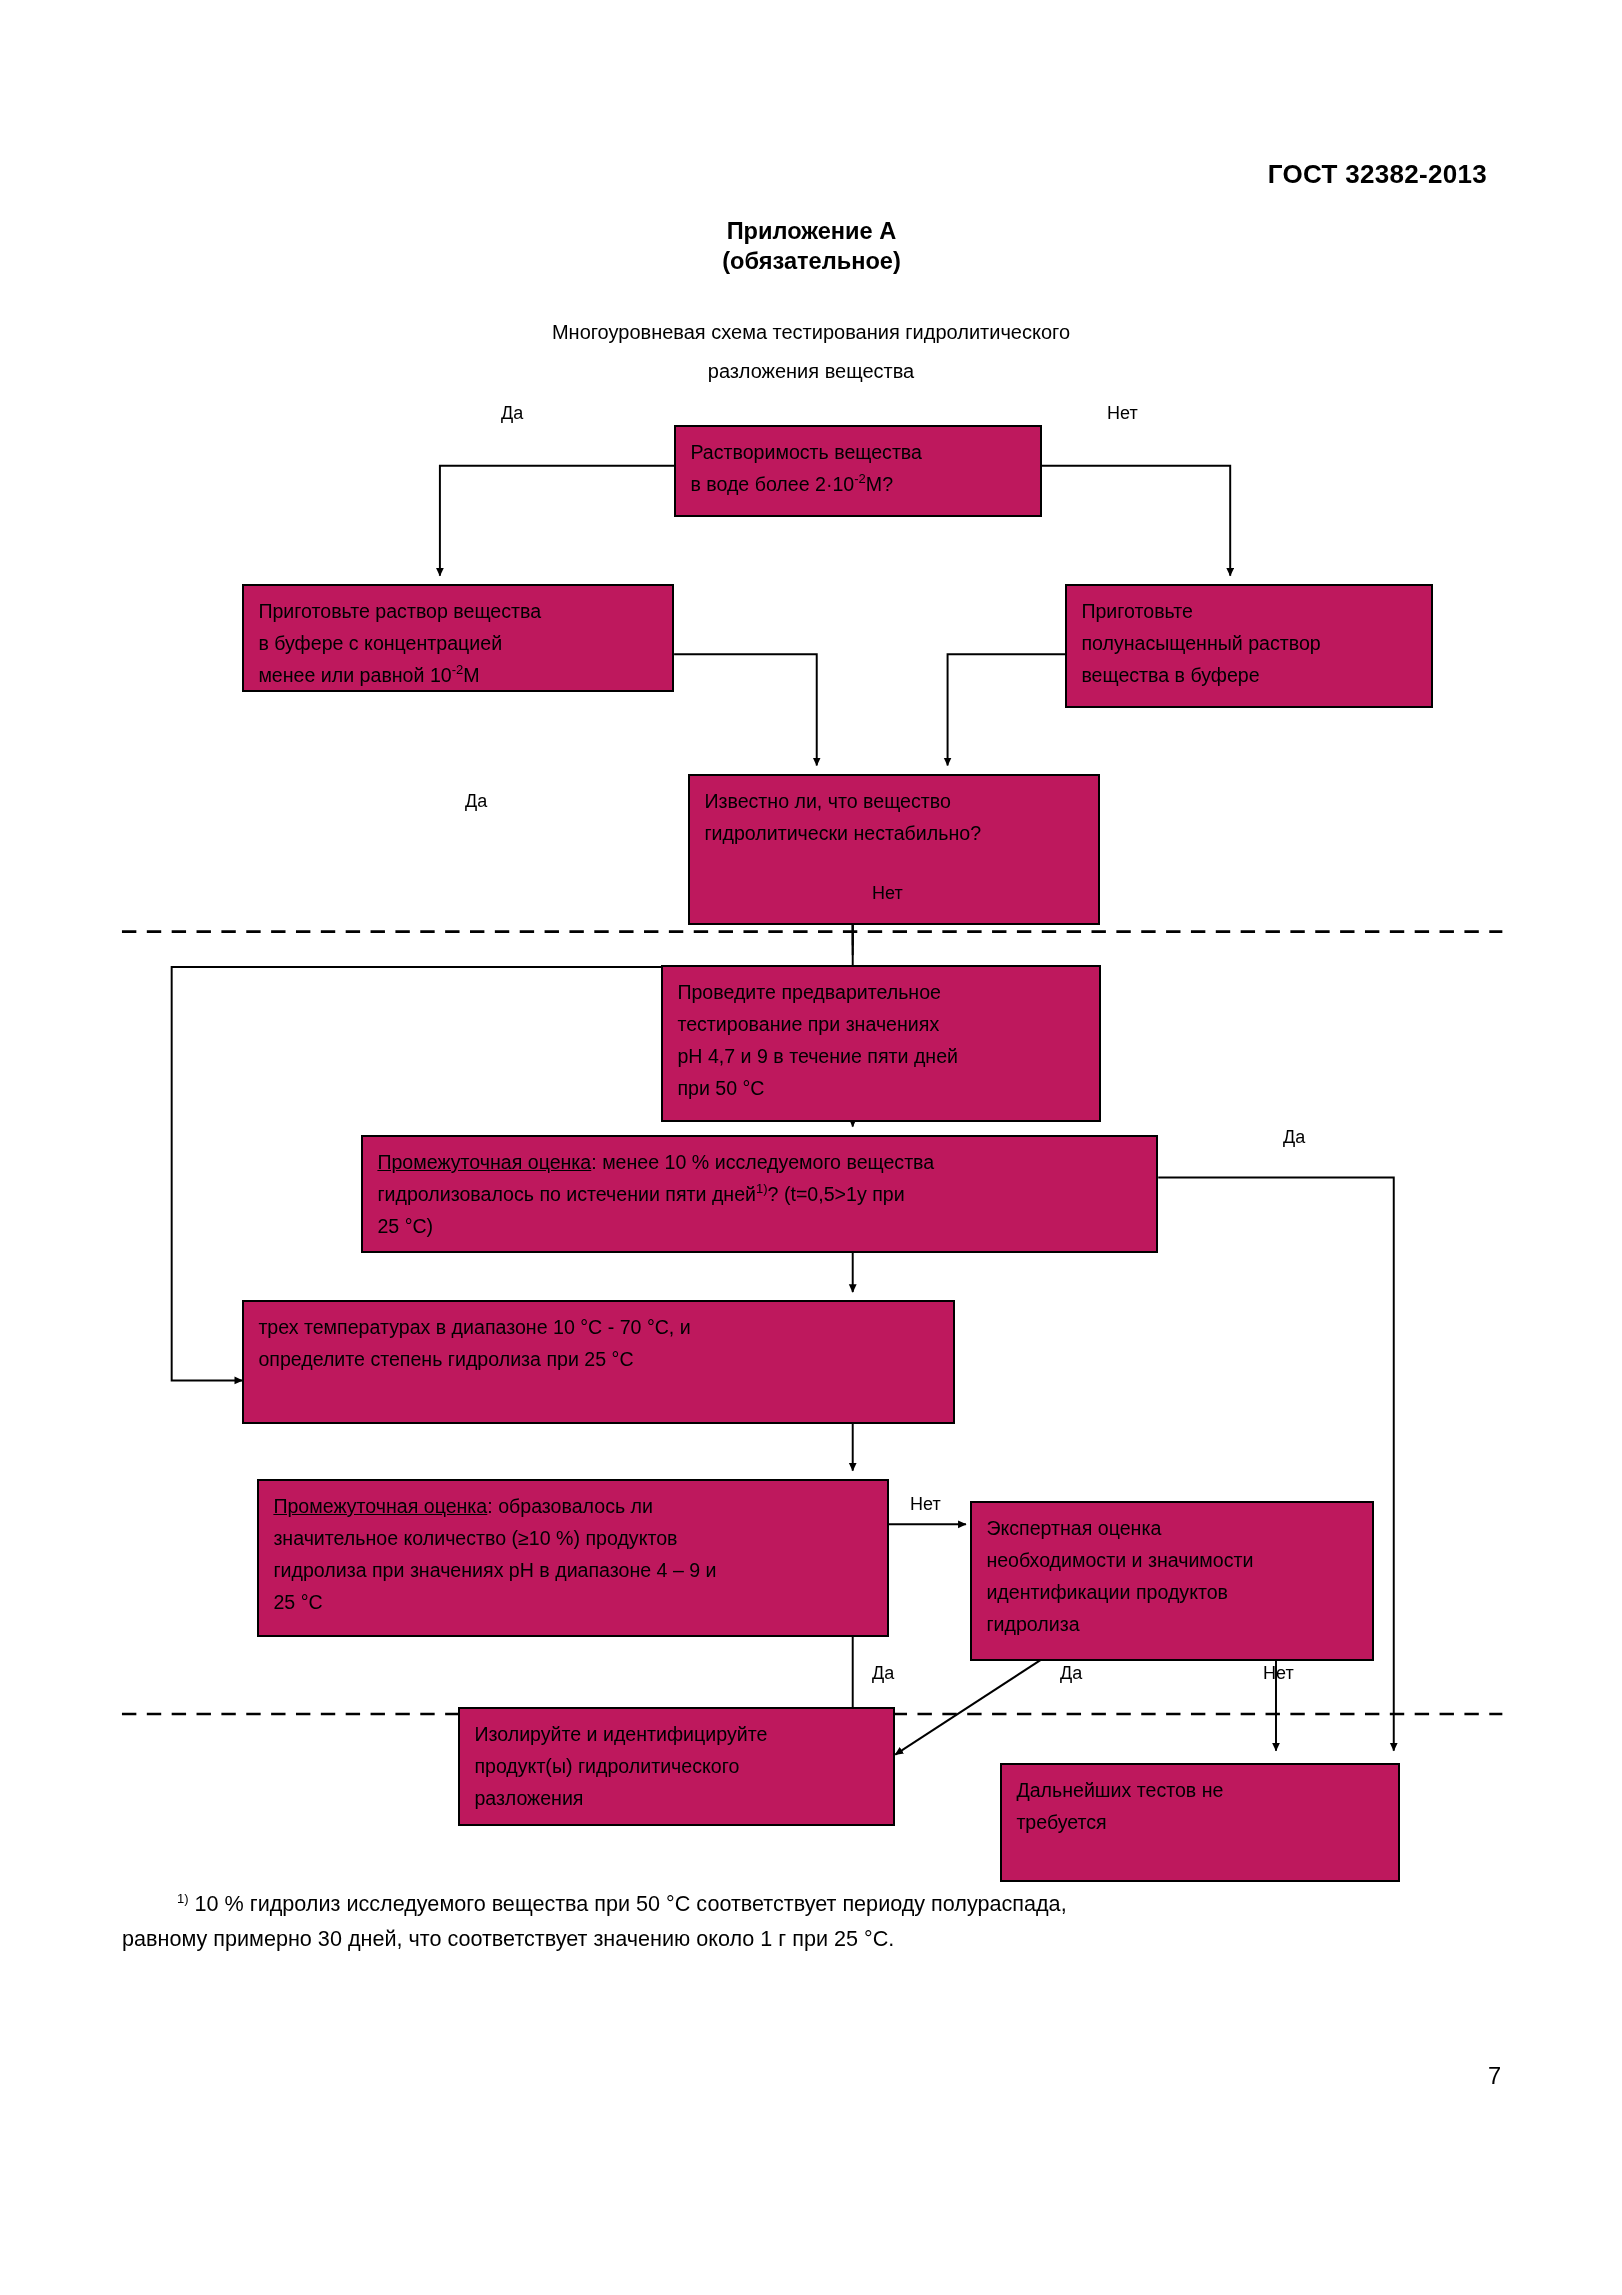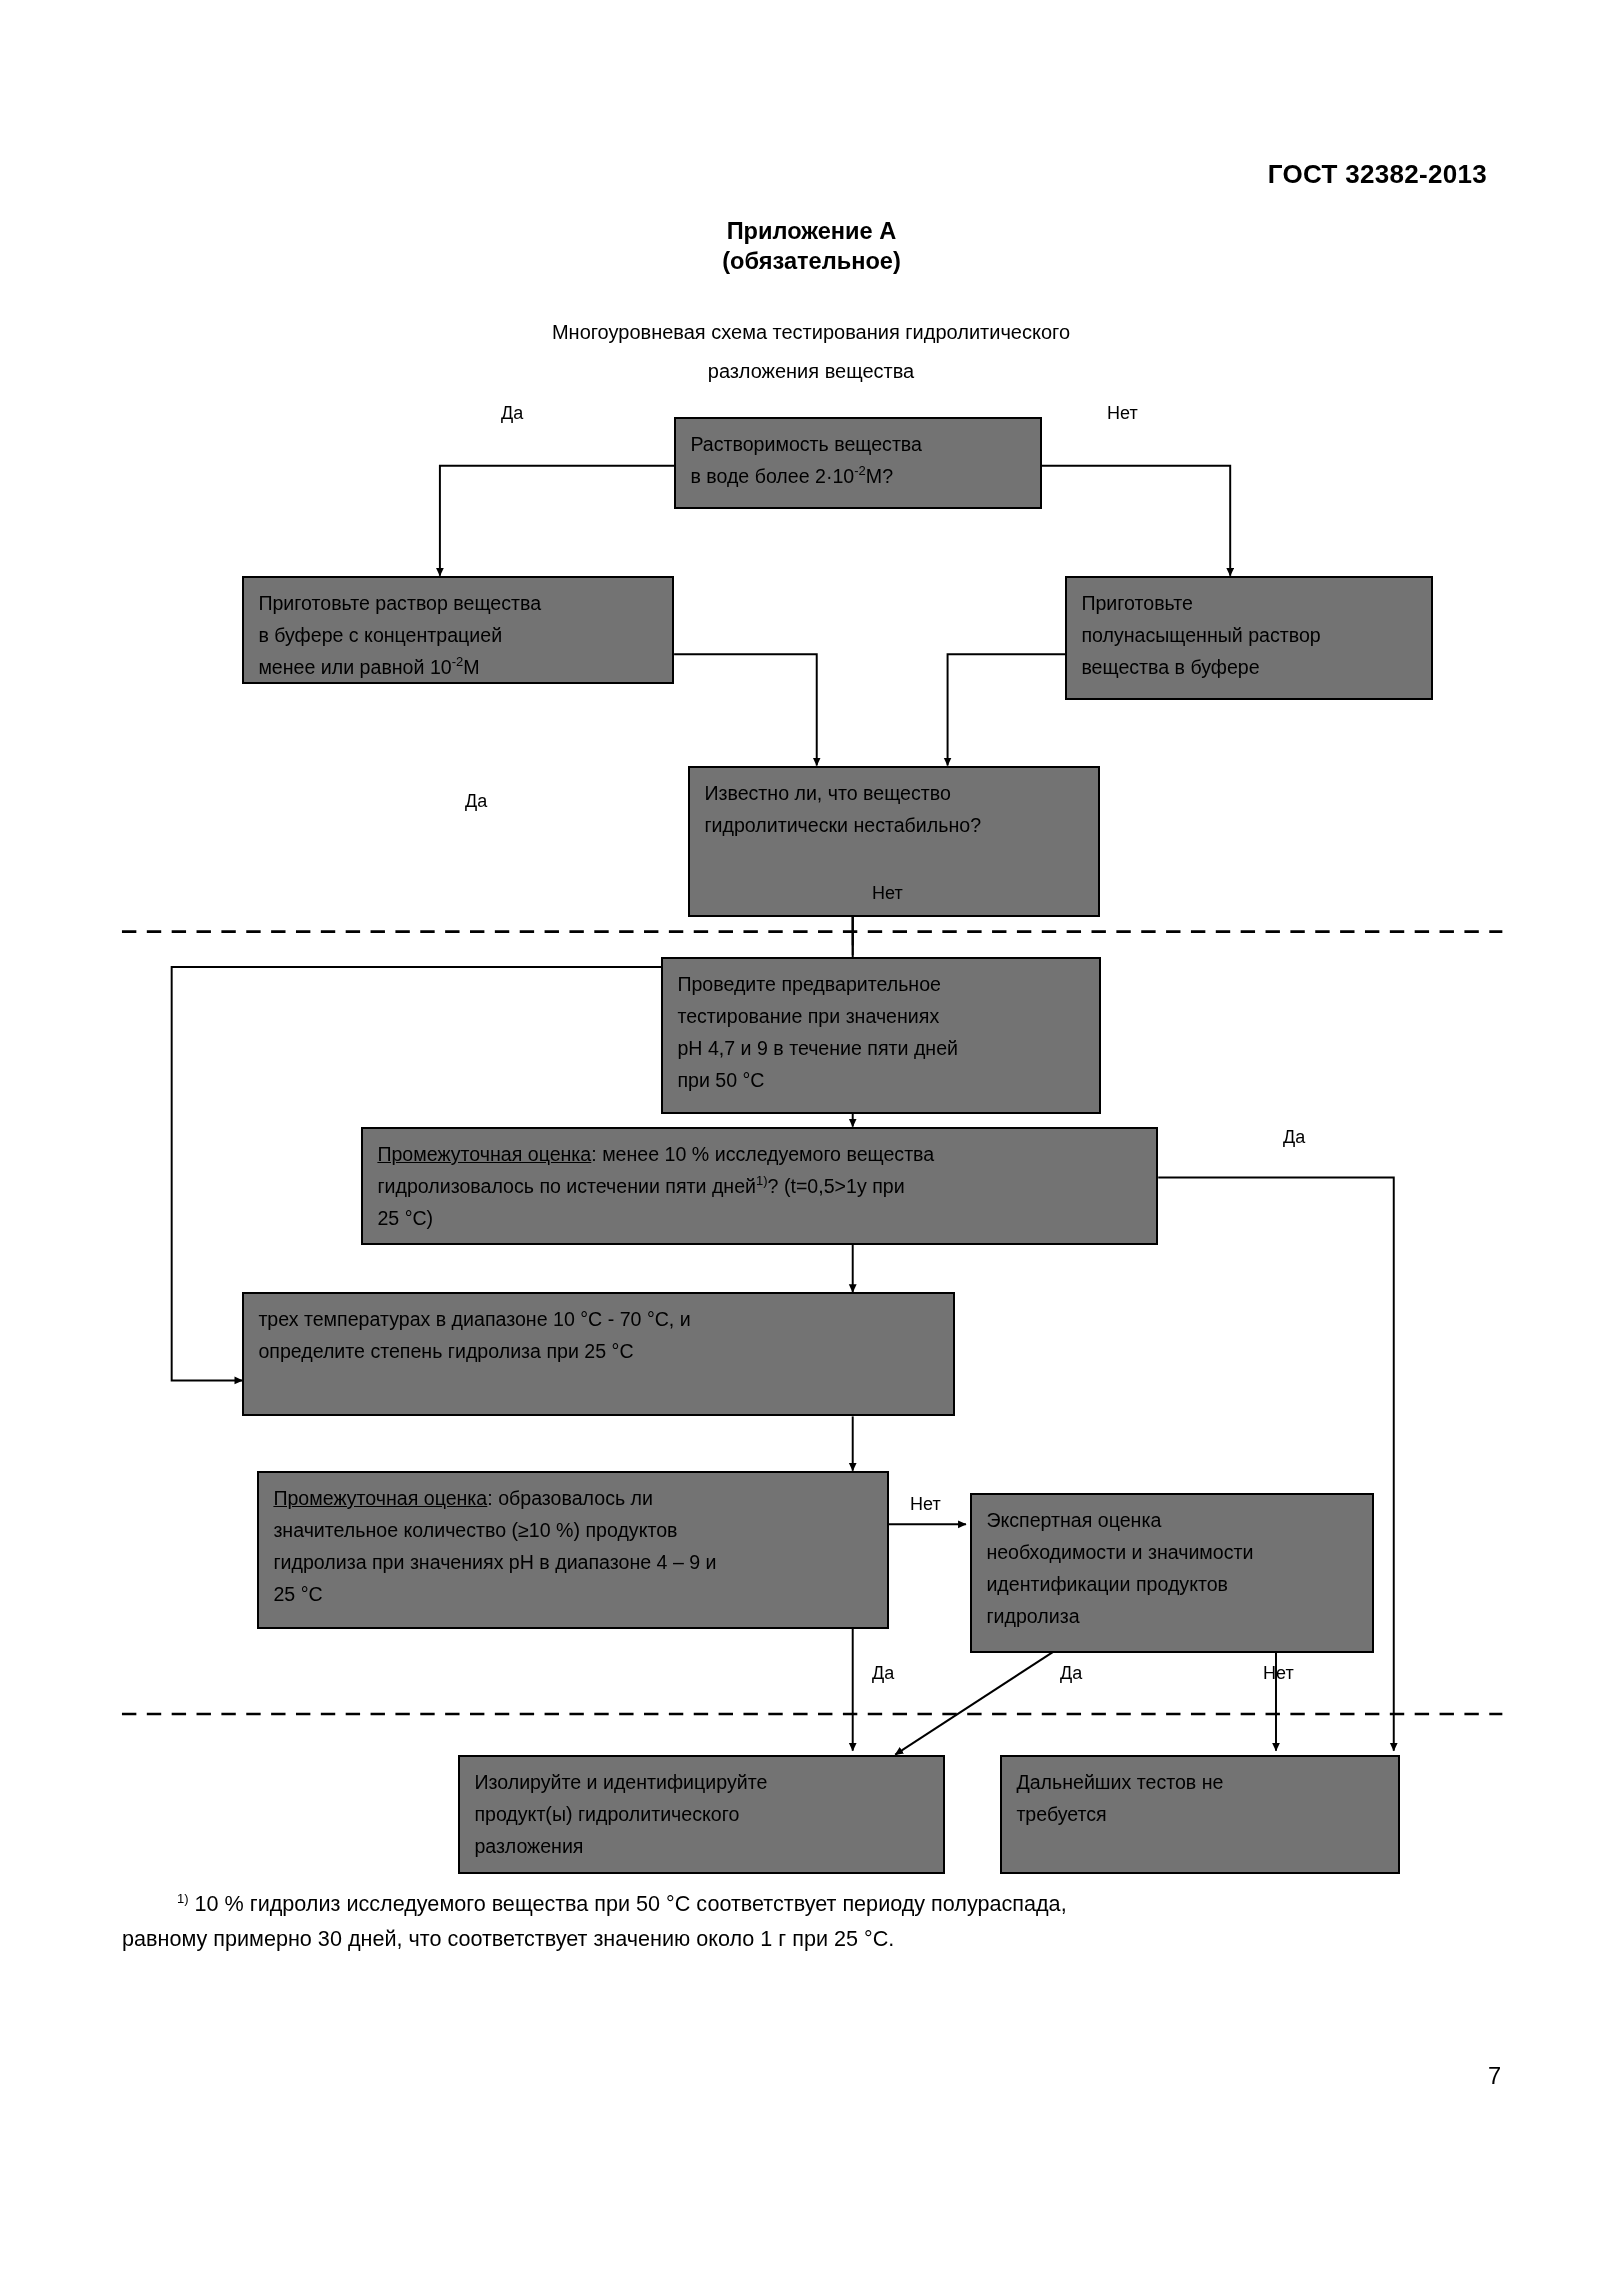--- a/index.html
+++ b/index.html
@@ -35,24 +35,25 @@
   .chart{
     position:absolute;left:0;top:0;width:1623px;height:2295px;
   }
   .chart svg{position:absolute;left:0;top:0;}
 
   
   .box{
     position:absolute;
     border:2px solid #000;
     box-sizing:border-box;
-    background:#737373;
+    background:#be185d;
     font-size:19.6px;
     line-height:32px;
     padding:9.2px 13px 6.5px 14.4px;
+    margin-top:8px;
   }
   .box.thick{border-width:2.6px;}
   .box p{margin:0;}
   .u{text-decoration:underline;}
   sup{font-size:13px;vertical-align:super;line-height:0;}
 
   
   .elabel{
     position:absolute;font-size:18px;line-height:22px;white-space:nowrap;
   }
@@ -189,21 +190,21 @@
       <p>25 °С</p>
     </div>
 
     <div class="box" style="left:970px;top:1493px;width:404px;height:160px;">
       <p>Экспертная оценка</p>
       <p>необходимости и значимости</p>
       <p>идентификации продуктов</p>
       <p>гидролиза</p>
     </div>
 
-    <div class="box" style="left:458px;top:1755px;width:487px;height:119px;">
+    <div class="box" style="left:458px;top:1699px;width:437px;height:119px;">
       <p>Изолируйте и идентифицируйте</p>
       <p>продукт(ы) гидролитического</p>
       <p>разложения</p>
     </div>
 
     <div class="box" style="left:1000px;top:1755px;width:400px;height:119px;">
       <p>Дальнейших тестов не</p>
       <p>требуется</p>
     </div>
 

